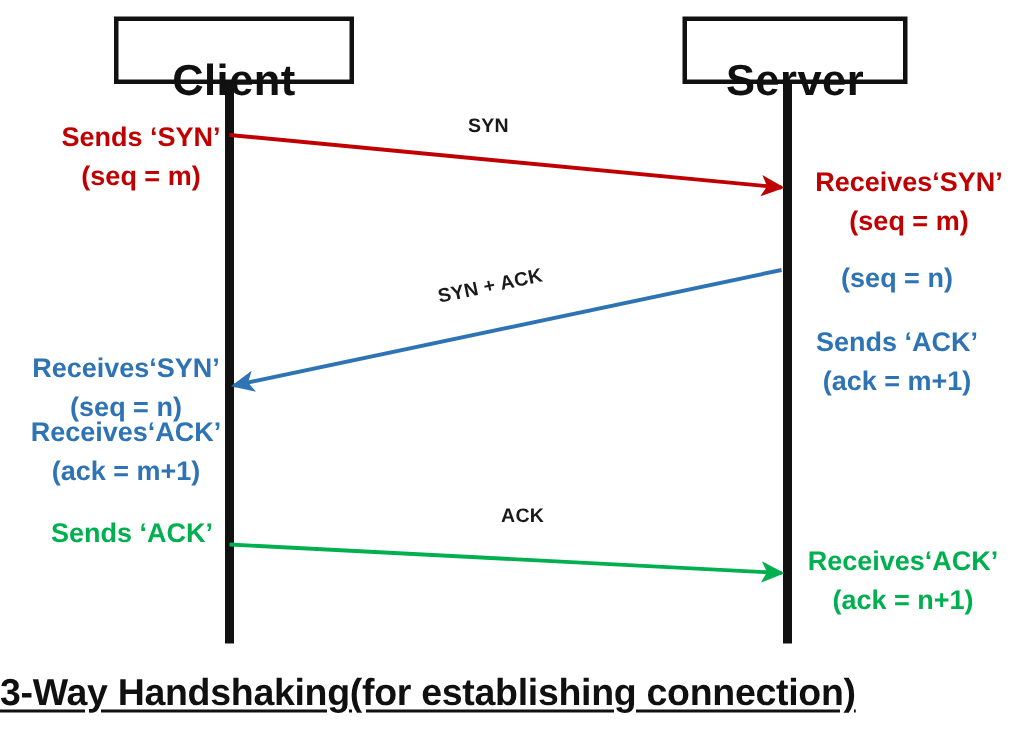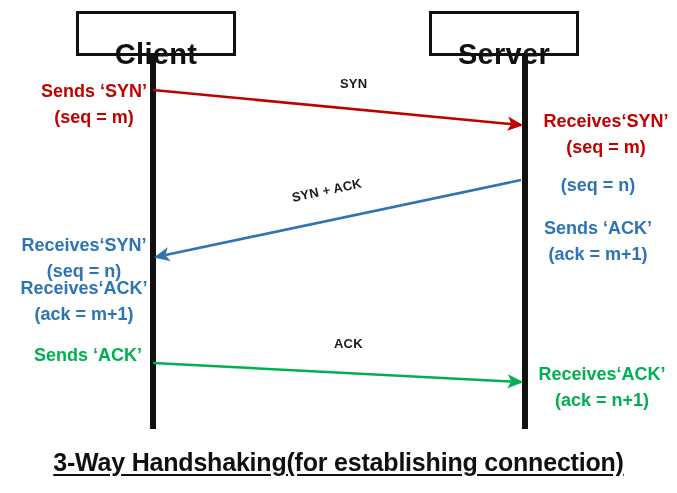--- a/index.html
+++ b/index.html
@@ -30,21 +30,21 @@
   }
   .node-box .node-label {
     font-size: 29px;
     font-weight: bold;
     color: #101010;
     letter-spacing: 0.3px;
     line-height: 1;
     margin-top: 42px;
   }
   #client-box { left: 76px;  top: 11px; width: 160px; height: 45px; }
-  #server-box { left: 429px; top: 11px; width: 150px; height: 45px; }
+  #server-box { left: 455px; top: 11px; width: 150px; height: 45px; }
 
   
   .lifeline {
     position: absolute;
     width: 6px;
     background: #111111;
   }
   #client-lifeline { left: 150px; top: 55px; height: 374px; }
   #server-lifeline { left: 522px; top: 55px; height: 374px; }
 
@@ -82,30 +82,30 @@
 
   
   .arrow-caption {
     position: absolute;
     font-size: 13px;
     font-weight: bold;
     color: #1a1a1a;
     white-space: nowrap;
     letter-spacing: 0.2px;
   }
-  #caption-syn     { left: 340px; top: 76px; }
+  #caption-syn     { left: 312px; top: 76px; }
   #caption-synack  { left: 292px; top: 190px; transform: rotate(-11.8deg); transform-origin: left center; }
   #caption-ack     { left: 334px; top: 336px; }
 
   
   #bottom-caption {
     position: absolute;
     left: 0;
     top: 448px;
-    width: 677px;
+    width: 566px;
     text-align: center;
     font-size: 25px;
     font-weight: bold;
     color: #101010;
     text-decoration: underline;
     text-underline-offset: 3px;
     letter-spacing: -0.2px;
     white-space: nowrap;
   }
 </style>

